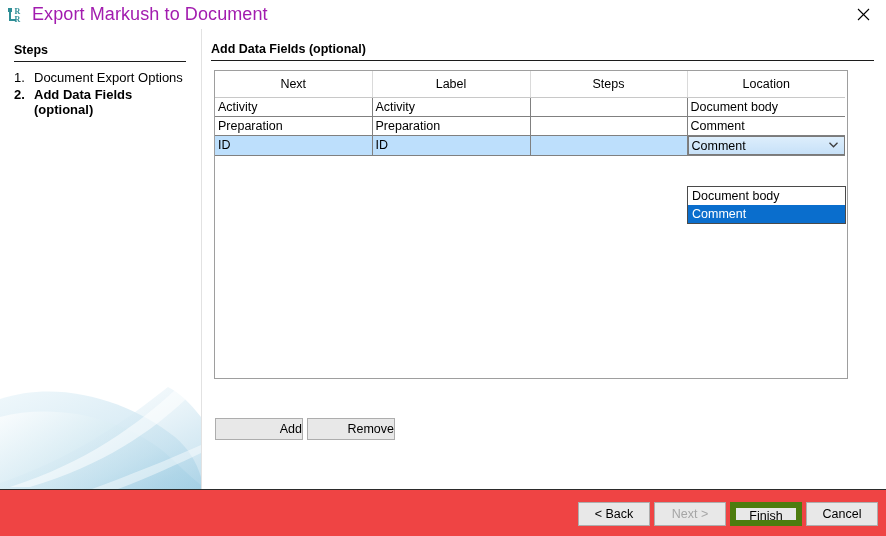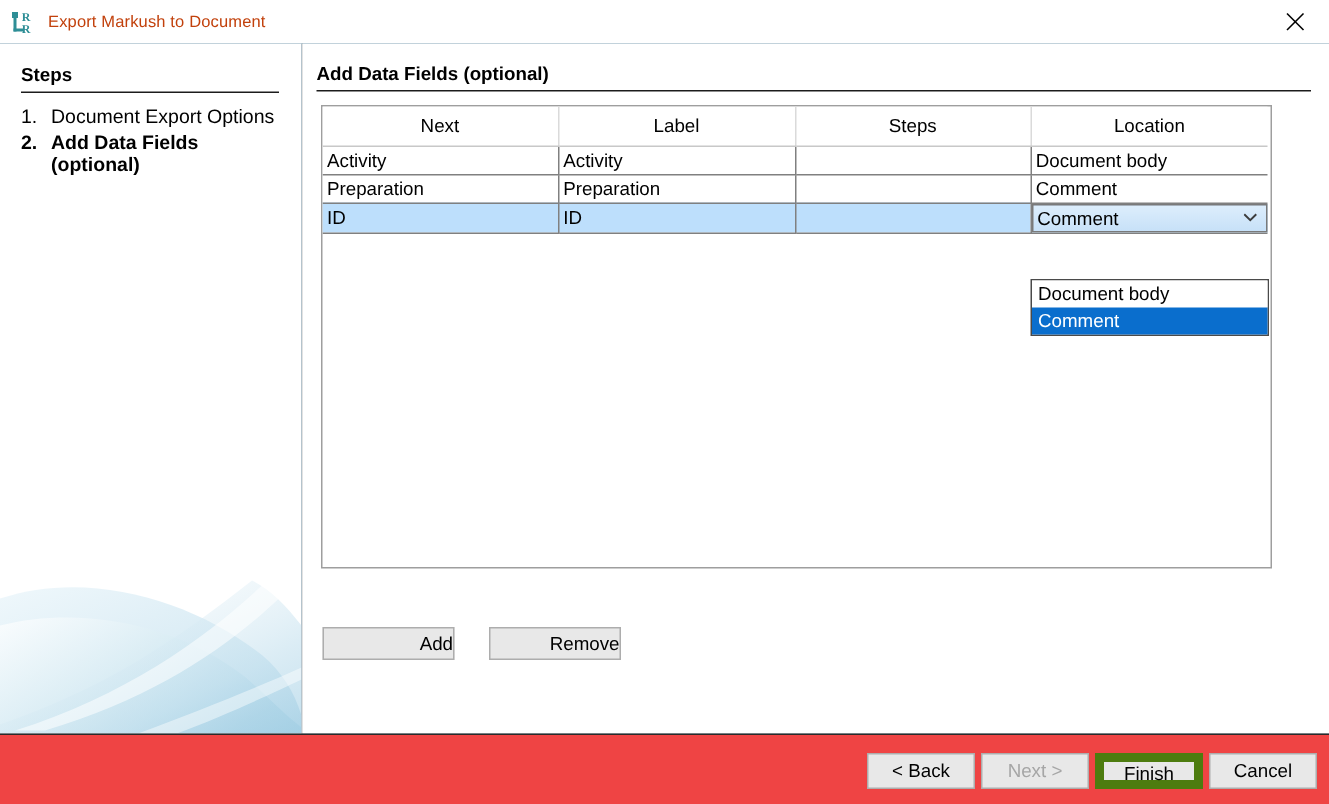--- a/index.html
+++ b/index.html
@@ -27,41 +27,41 @@
     display: flex;
     align-items: center;
   }
   #app-icon {
     width: 20px; height: 20px;
     margin-left: 6px; margin-right: 6px;
     position: relative;
     flex: none;
   }
   #title-text {
-    font-size: 11px;
-    color: #c2410c;
+    font-size: 18px;
+    color: #a21caf;
     letter-spacing: 0.1px;
   }
   #close-button {
     position: absolute;
     right: 0; top: 0;
     width: 45px; height: 29px;
     display: flex;
     align-items: center;
     justify-content: center;
     cursor: default;
   }
   #close-button svg { display:block; }
 
   
   #content {
     position: absolute;
     left: 0; top: 29px;
     width: 886px; height: 460px;
-    background: #0c4a6e;
+    background: #8b5cf6;
   }
   #left-panel {
     position: absolute;
     left: 0; top: 0;
     width: 201px; height: 460px;
     background: #ffffff;
     overflow: hidden;
   }
   #panel-divider {
     position: absolute;
@@ -232,21 +232,21 @@
     cursor: default;
     padding: 0;
   }
   #add-button {
     position: absolute;
     left: 13px; top: 389px;
     width: 88px; height: 22px;
   }
   #remove-button {
     position: absolute;
-    left: 124px; top: 389px;
+    left: 105px; top: 389px;
     width: 88px; height: 22px;
   }
 
   
   #footer-rule {
     position: absolute;
     left: 0; top: 489px;
     width: 886px; height: 1px;
     background: #2b2b2b;
   }

